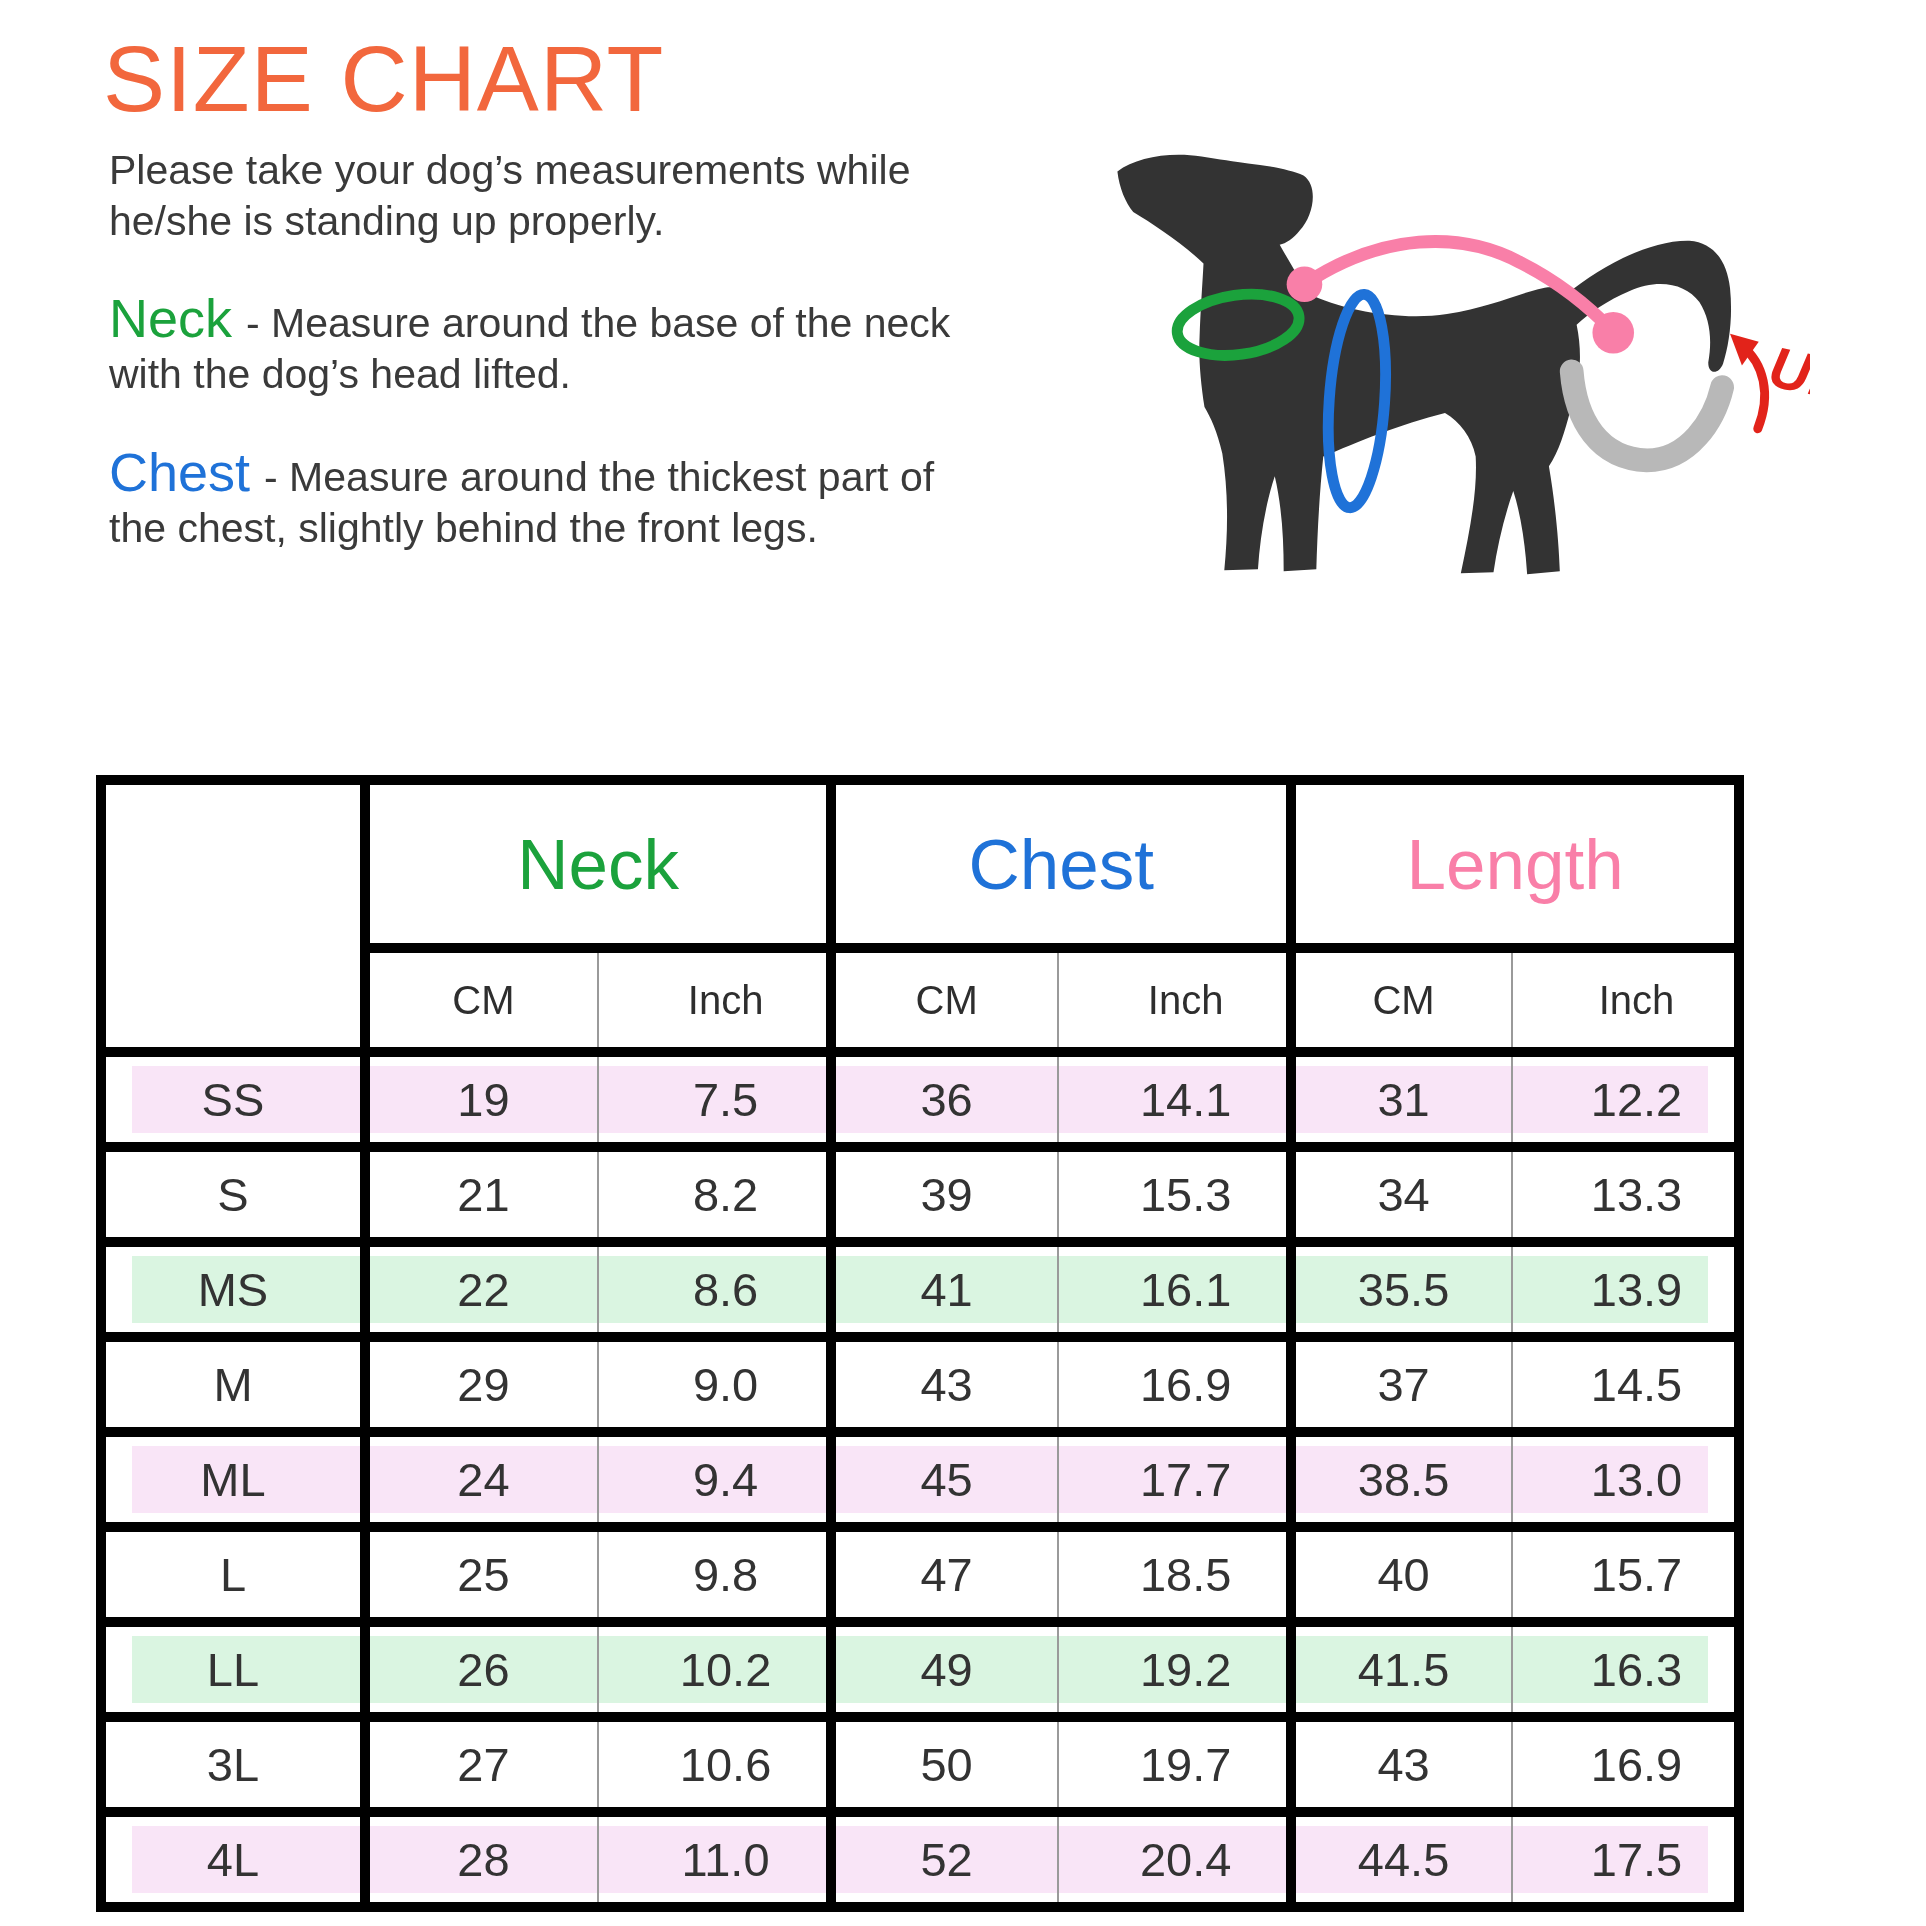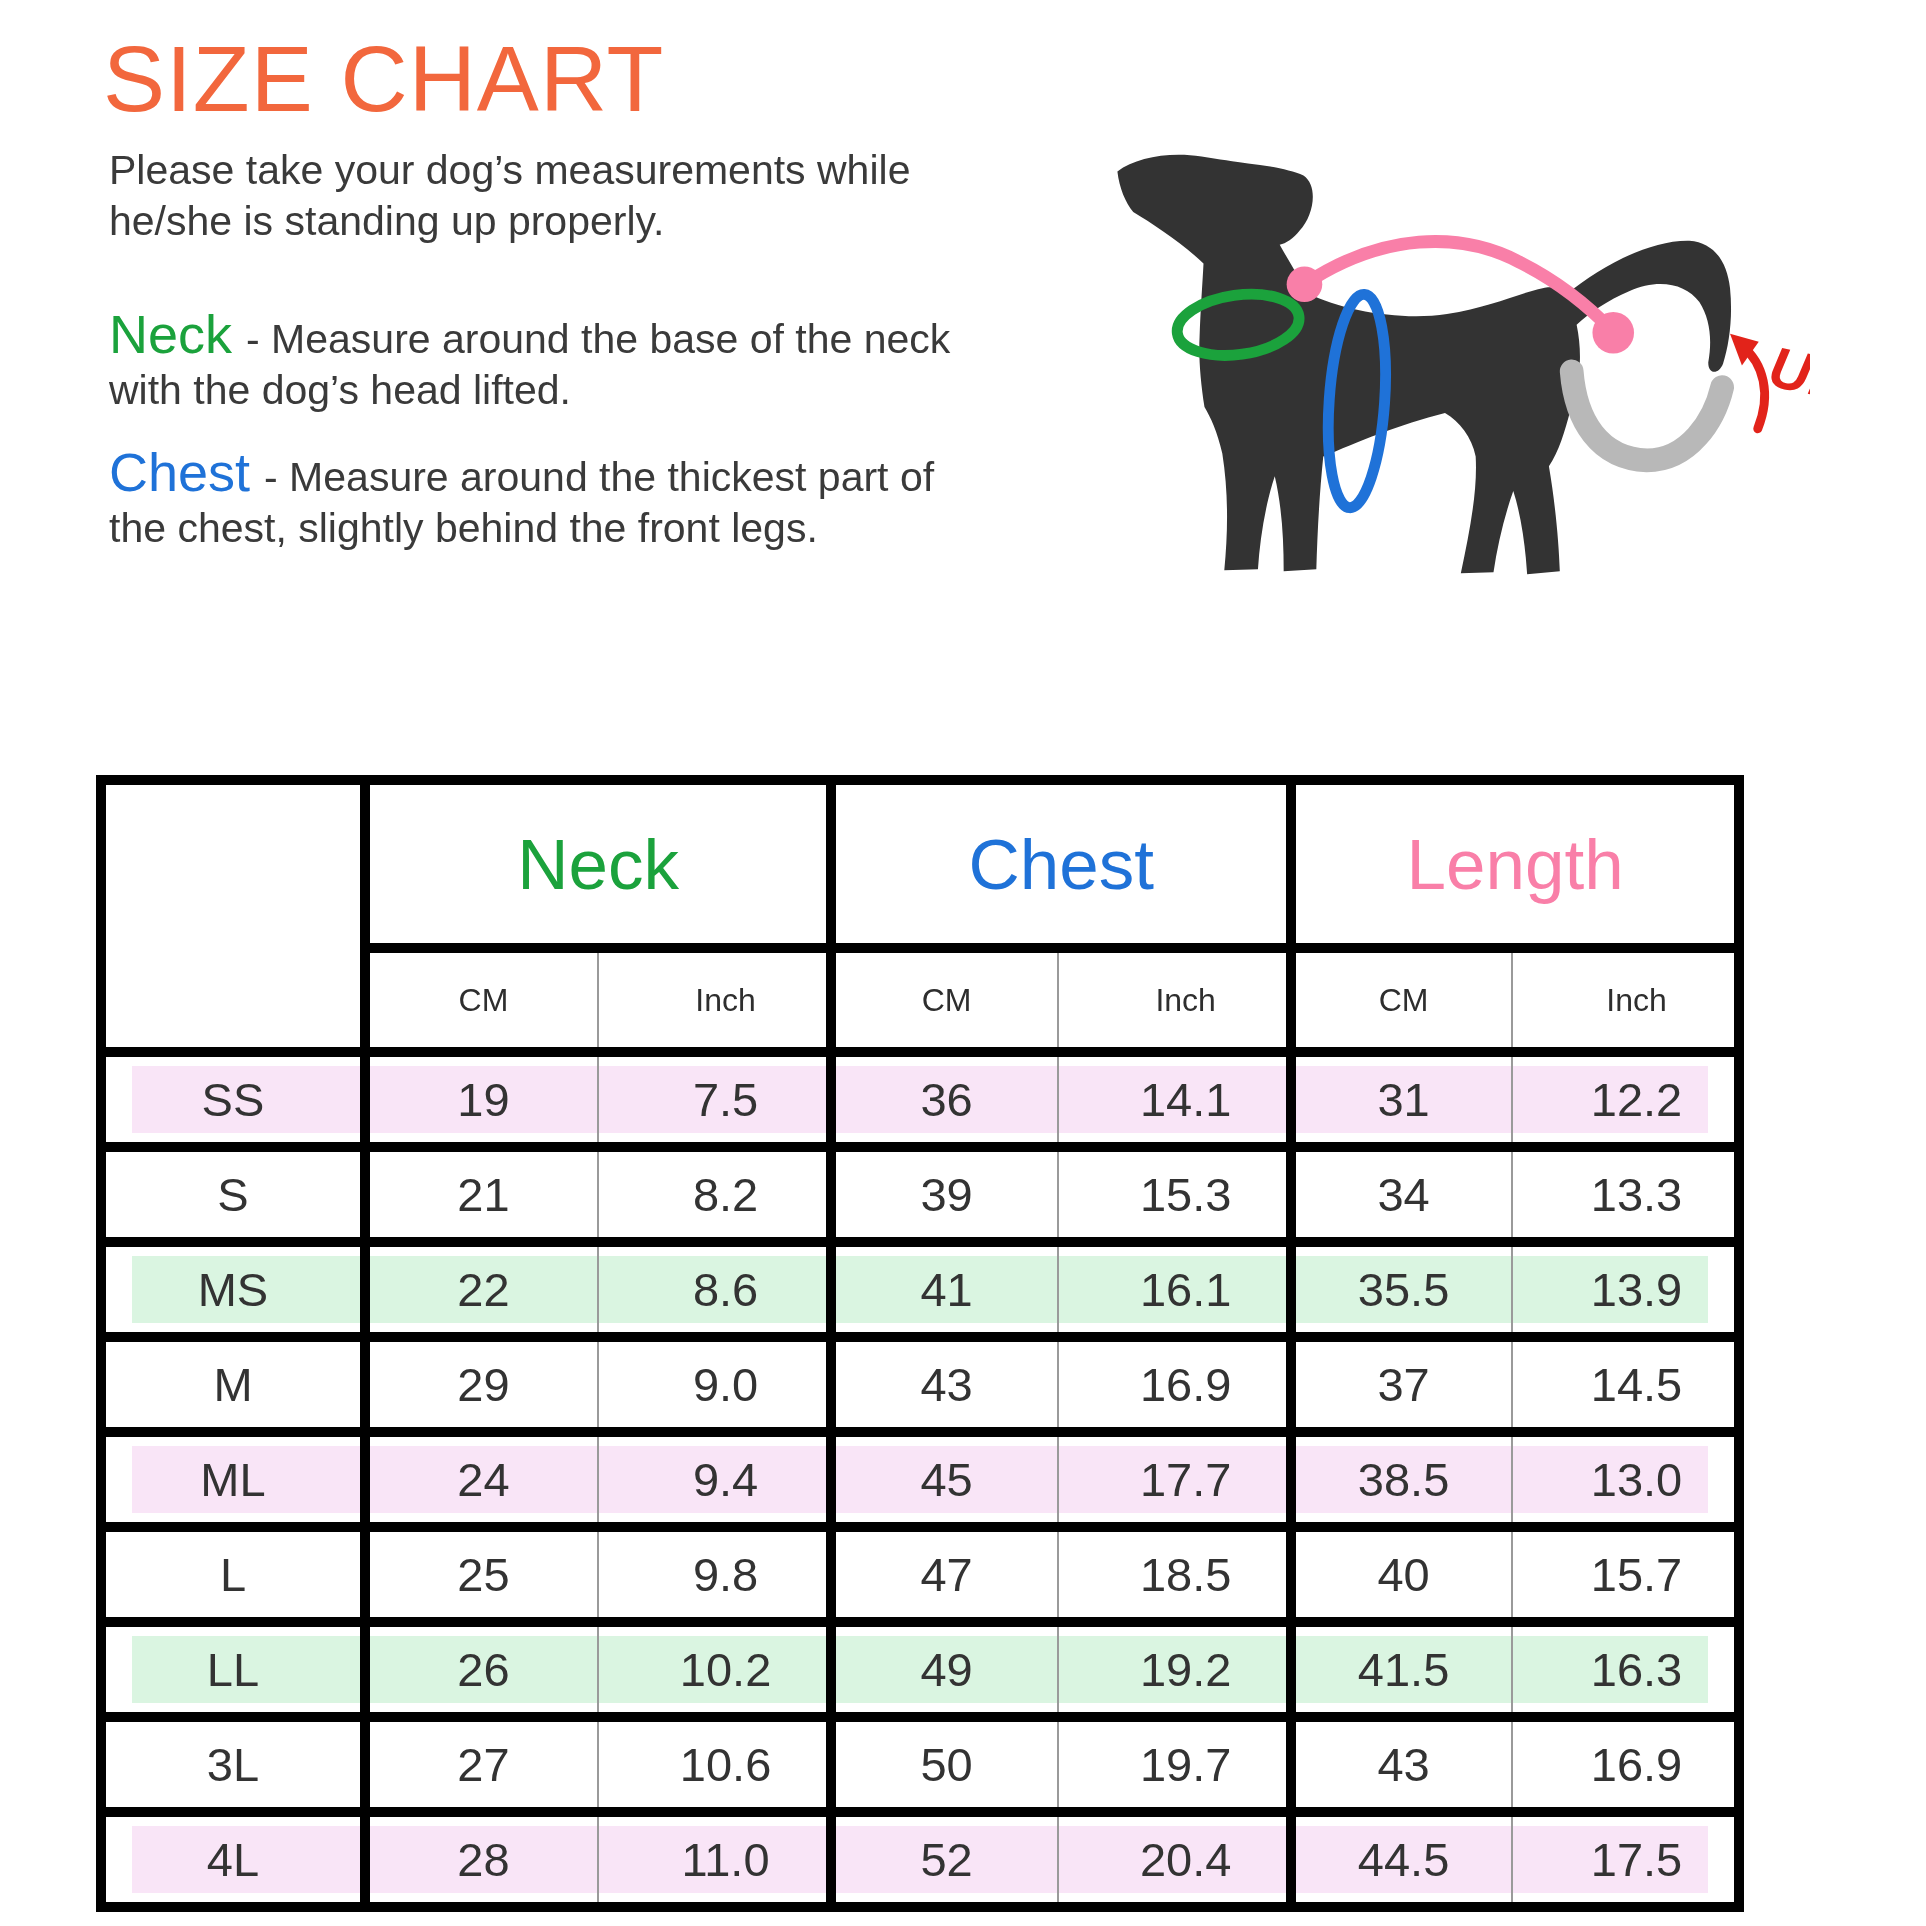--- a/index.html
+++ b/index.html
@@ -4,37 +4,37 @@
 <style>
   html,body{margin:0;padding:0;background:#fff;}
   #canvas{position:relative;width:1810px;height:1927px;background:#fff;overflow:hidden;
           font-family:"Liberation Sans","DejaVu Sans",sans-serif;}
 
   
   .page-title{position:absolute;left:103px;top:26px;font-size:93px;color:var(--orange);
               letter-spacing:1px;white-space:nowrap;}
   .intro{position:absolute;left:109px;top:145px;font-size:41px;line-height:51px;color:var(--dark-text);}
   .legend-block{position:absolute;left:109px;color:var(--dark-text);font-size:41px;line-height:51px;}
-  .legend-neck{top:293px;margin-top:16px;}
+  .legend-neck{top:293px;}
   .legend-chest{top:447px;}
   .legend-length{top:600px;}
   .term{font-size:54px;margin-right:14px;}
   .legend-line1{white-space:nowrap;}
 
   
   .dog-wrap{position:absolute;left:867px;top:94px;width:1059px;height:525px;}
 
   
   table.size-table{position:absolute;left:96px;top:775px;width:1648px;
                    border-collapse:collapse;table-layout:fixed;}
   .size-table th,.size-table td{border:10px solid var(--border);text-align:center;
                    vertical-align:middle;color:#333;font-weight:normal;padding:0;}
   .size-table .group-th{font-size:71px;height:158px;}
   .size-table .corner-th{background:#fff;}
-  .size-table .unit-th{font-size:32px;height:94px;color:#2e2e2e;}
+  .size-table .unit-th{font-size:40px;height:94px;color:#2e2e2e;}
   .size-table td{font-size:47px;height:85px;}
   
   .size-table .div-l{border-right:2px solid var(--divider);}
   .size-table .div-r{border-left:2px solid var(--divider);padding-left:26px;}
   
   tr.hl-pink td{background:var(--band-pink);box-shadow:inset 0 9px 0 #fff,inset 0 -9px 0 #fff;}
   tr.hl-green td{background:var(--band-green);box-shadow:inset 0 9px 0 #fff,inset 0 -9px 0 #fff;}
   tr.hl-pink td:first-child,tr.hl-green td:first-child{
       box-shadow:inset 0 9px 0 #fff,inset 0 -9px 0 #fff,inset 26px 0 0 #fff;}
   tr.hl-pink td:last-child,tr.hl-green td:last-child{

